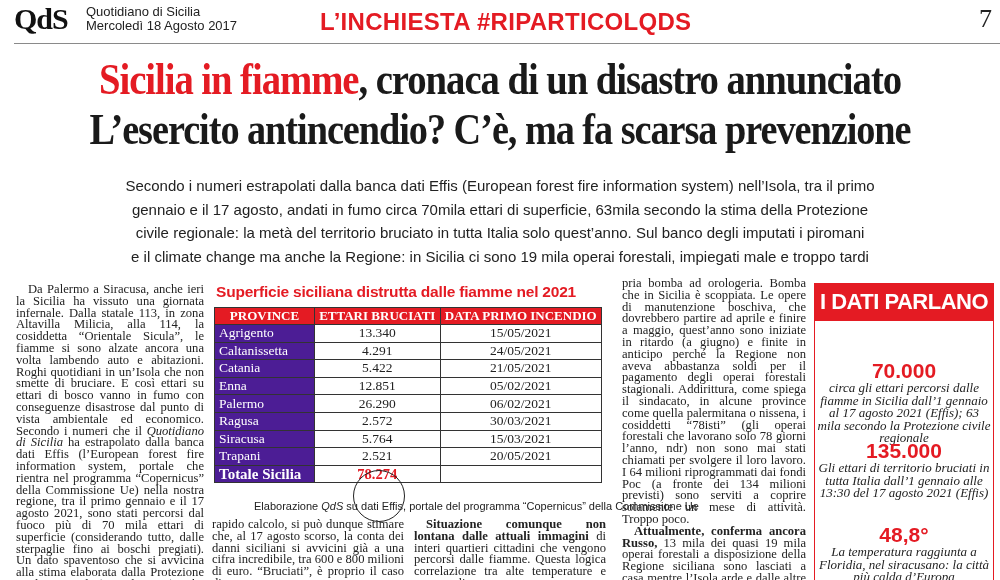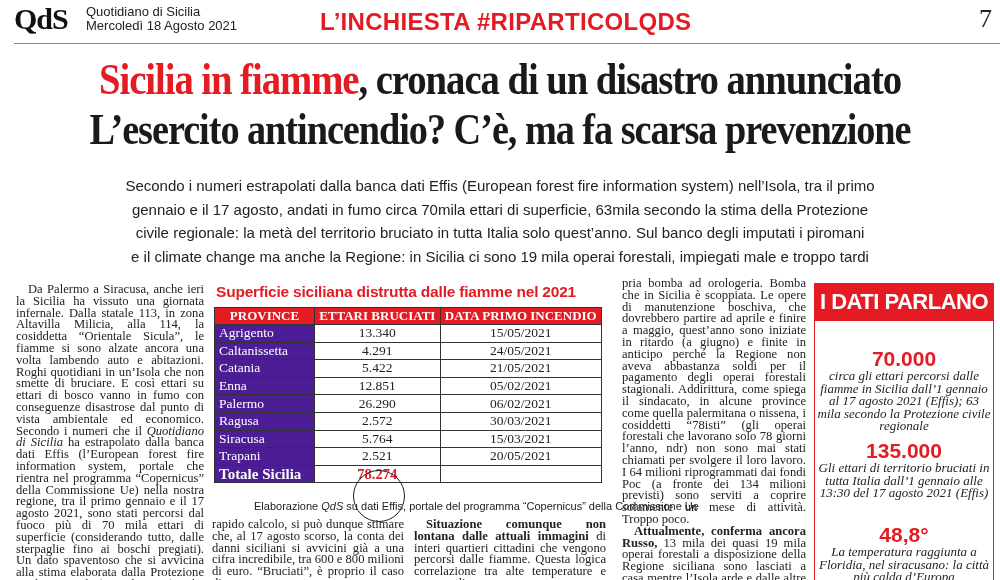--- a/index.html
+++ b/index.html
@@ -44,32 +44,32 @@
   table.fires td.total-val { color: #e41b23; font-weight: bold; font-size: 14.5px; }
   .circle { position: absolute; left: 353px; top: 470px; width: 52px; height: 52px; border: 1.2px solid #222; border-radius: 50%; pointer-events: none; }
   .source { position: absolute; left: 214px; top: 500px; font-family: "Liberation Sans", sans-serif; font-size: 11px; color: #222; white-space: nowrap; background: transparent; margin-left: 40px; }
 
   
   .datibox { position: absolute; left: 814px; top: 283px; width: 180px; height: 310px; border: 1.5px solid #e41b23; border-top: none; }
   .datibox-head { position: absolute; left: 814px; top: 283px; width: 180px; height: 38px; background: #e41b23; color: #fff; font-family: "Liberation Sans", sans-serif; font-weight: bold; font-size: 22px; text-align: center; line-height: 38px; letter-spacing: -0.5px; }
   .fact { position: absolute; left: 816px; width: 176px; text-align: center; }
   .fact .num { font-family: "Liberation Sans", sans-serif; font-weight: bold; font-size: 21px; color: #e41b23; line-height: 22px; }
   .fact .desc { font-family: "Liberation Serif", serif; font-style: italic; font-size: 13px; line-height: 12.5px; color: #222; }
-  .f1 { top: 348px; text-align: center; }
+  .f1 { top: 360px; text-align: center; }
   .f2 { top: 440px; }
   .f3 { top: 524px; }
 </style>
 </head>
 <body>
 
 <header class="masthead">
   <div class="logo">QdS</div>
   <div class="paper-name">
     <div>Quotidiano di Sicilia</div>
-    <div>Mercoledì 18 Agosto 2021</div>
+    <div>Mercoledì 18 Agosto 2017</div>
   </div>
   <div class="section-tag">L’INCHIESTA #RIPARTICOLQDS</div>
   <div class="page-num">7</div>
   <div class="rule"></div>
 </header>
 
 <h1 class="headline h1"><span class="red">Sicilia in fiamme</span><span>, cronaca di un disastro annunciato</span></h1>
 <h2 class="headline h2">L’esercito antincendio? C’è, ma fa scarsa prevenzione</h2>
 
 <div class="summary">

